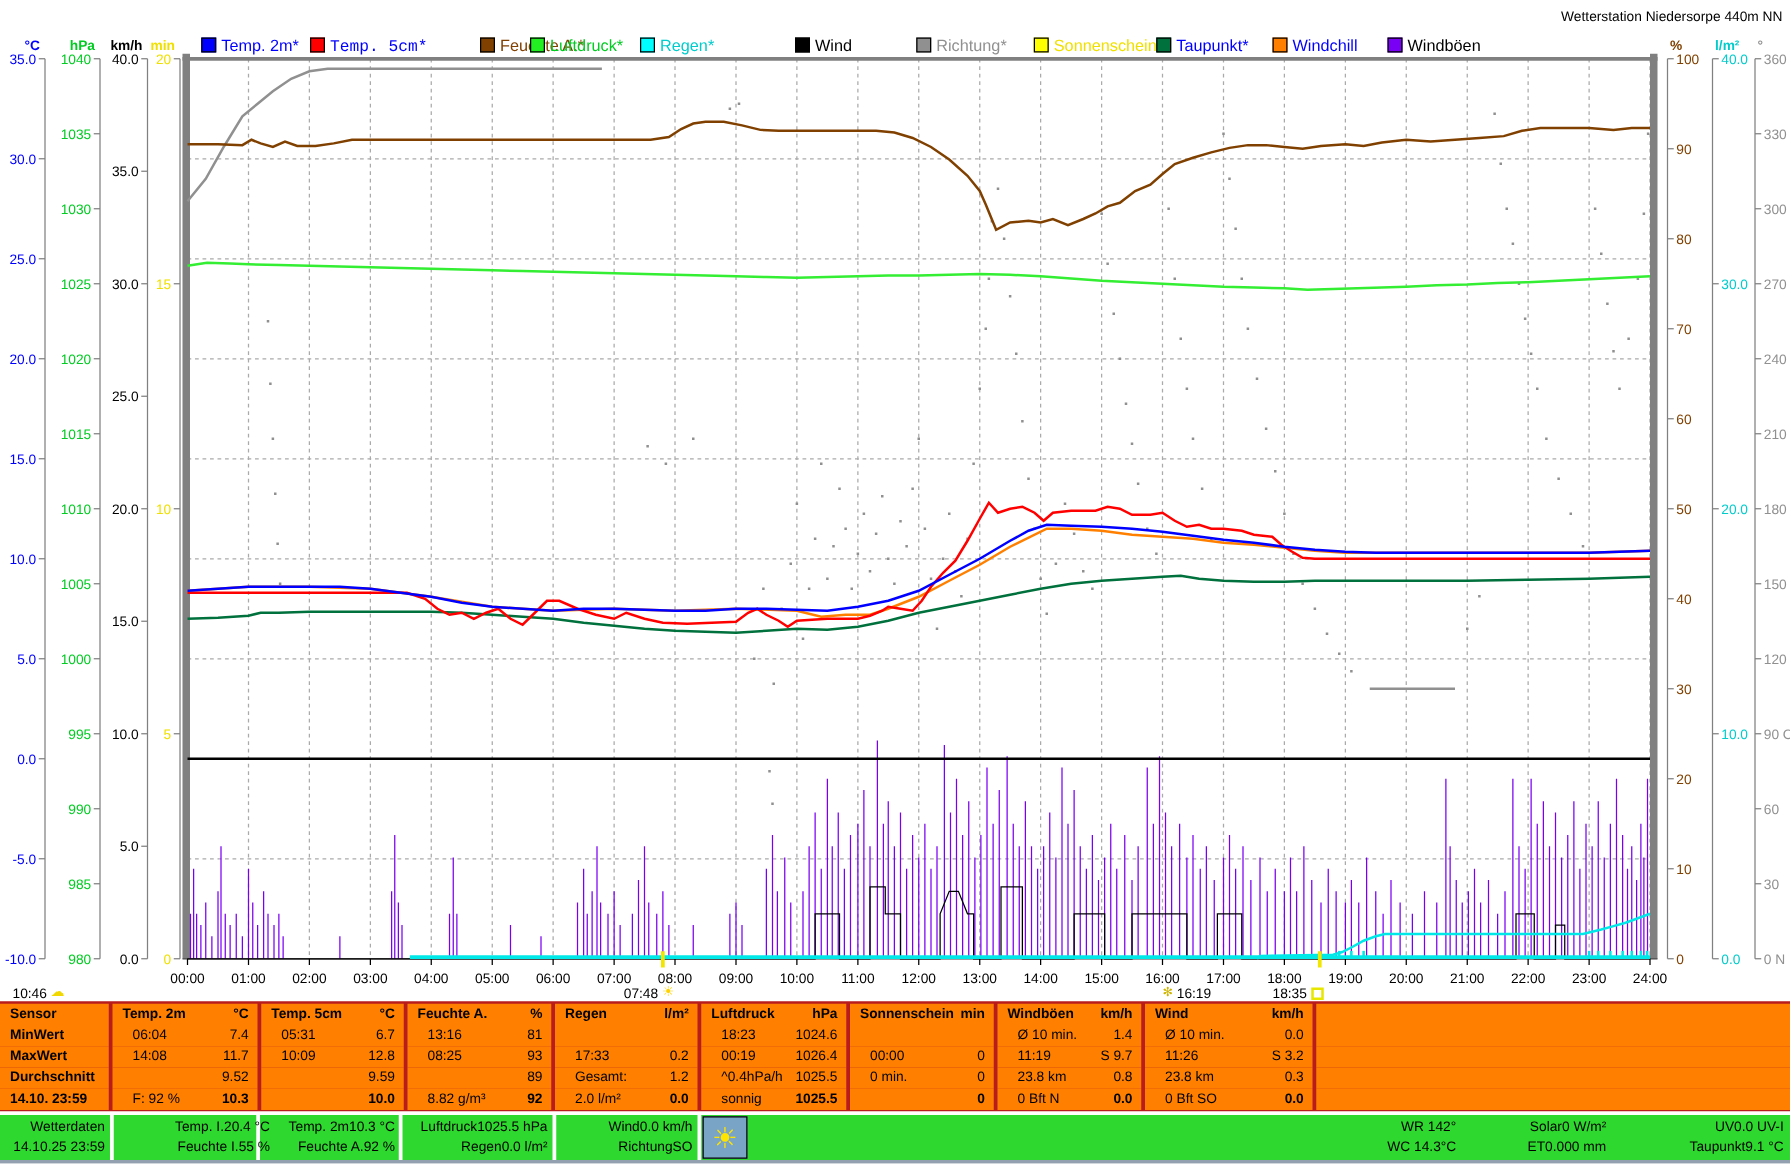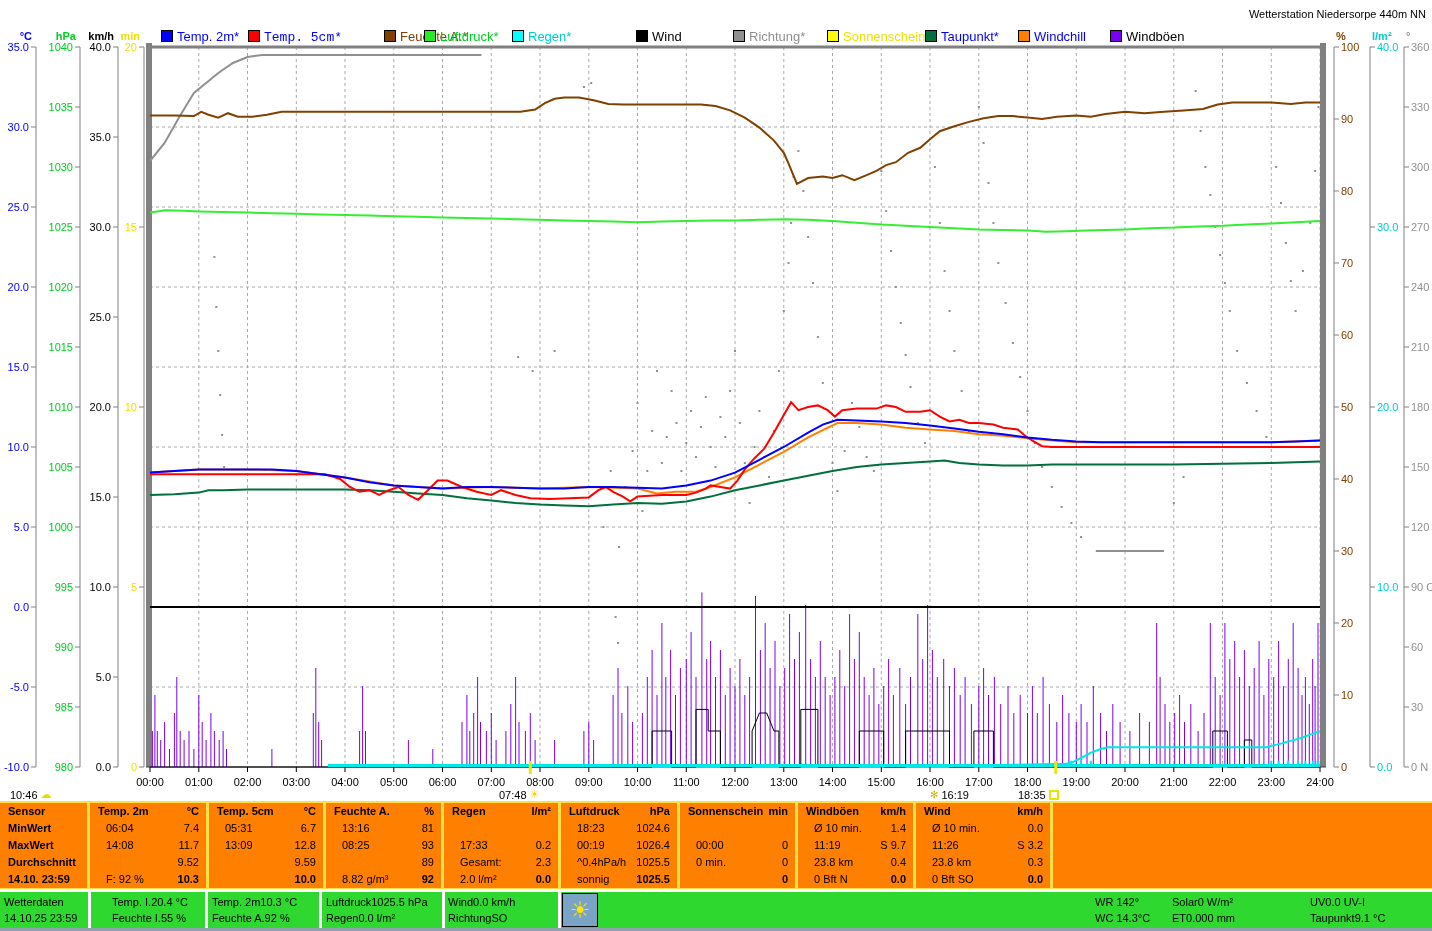--- a/index.html
+++ b/index.html
@@ -12,34 +12,34 @@
   .legend-item .sw{display:inline-block;width:10px;height:10px;border:1px solid #000;
        vertical-align:-1px;margin-right:4px;}
   #chart{position:absolute;left:0;top:0;width:1432px;height:800px;}
   svg text{font-family:"Liberation Sans",sans-serif;}
   .ann{position:absolute;top:788px;font-size:11px;color:#000;white-space:nowrap;
        display:flex;align-items:center;gap:3px;height:13px;}
   .ic-sun{color:#ffd200;font-size:11px;line-height:11px;}
   .ic-cloud{color:#f0d800;font-size:11px;line-height:11px;}
   .ic-flower{color:#cdb400;font-size:10px;line-height:10px;}
   .ic-square{display:inline-block;width:6px;height:6px;border:2px solid #e6e600;background:#fff;}
-  .stats{position:absolute;left:0;top:801px;width:1432px;height:88px;background:#fde047;
+  .stats{position:absolute;left:0;top:801px;width:1432px;height:88px;background:#b91c1c;
          font-size:11px;color:#000;padding-top:2px;box-sizing:border-box;}
   .srow{display:grid;grid-template-columns:87px 116px 114px 115px 114px 116px 115px 115px 134px 379px;
         column-gap:3px;height:17px;line-height:17px;}
   .scell{background:#ff8000;display:flex;justify-content:space-between;
          padding:0 7px 0 8px;white-space:nowrap;overflow:hidden;}
   .scell.lab{font-weight:bold;}
   .scell .lt{padding-left:8px;}
   .b{font-weight:bold;}
   .gbar{position:absolute;left:0;top:892px;width:1432px;height:36px;background:#2ed82e;
         font-size:11px;color:#000;}
   .gsep{position:absolute;top:0;width:3px;height:36px;background:#fff;}
   .gcell{position:absolute;top:2px;height:32px;}
-  .gcell .gr{display:flex;justify-content:flex-start;height:16px;line-height:16px;white-space:nowrap;}
+  .gcell .gr{display:flex;justify-content:flex-end;height:16px;line-height:16px;white-space:nowrap;}
   .gicon{position:absolute;left:562px;top:1px;width:34px;height:32px;background:#7aa4c6;
          border:1px solid #000;color:#ffe400;font-size:23px;line-height:32px;text-align:center;}
   .gbot{position:absolute;left:0;top:928px;width:1432px;height:3px;background:#93a0b0;}
 </style>
 </head>
 <body>
 
 <div class="app">
   <div class="station">Wetterstation Niedersorpe 440m NN</div>
   <div id="legend">
@@ -707,21 +707,21 @@
         </div>
         <div class="scell"></div>
       </div>
       <div class="srow">
         <div class="scell lab">MaxWert</div>
         <div class="scell">
           <span class="lt">14:08</span>
           <span>11.7</span>
         </div>
         <div class="scell">
-          <span class="lt">13:09</span>
+          <span class="lt">10:09</span>
           <span>12.8</span>
         </div>
         <div class="scell">
           <span class="lt">08:25</span>
           <span>93</span>
         </div>
         <div class="scell">
           <span class="lt">17:33</span>
           <span>0.2</span>
         </div>
@@ -752,33 +752,33 @@
         <div class="scell">
           <span class="lt"></span>
           <span>9.59</span>
         </div>
         <div class="scell">
           <span class="lt"></span>
           <span>89</span>
         </div>
         <div class="scell">
           <span class="lt">Gesamt:</span>
-          <span>2.3</span>
+          <span>1.2</span>
         </div>
         <div class="scell">
           <span class="lt">^0.4hPa/h</span>
           <span>1025.5</span>
         </div>
         <div class="scell">
           <span class="lt">0 min.</span>
           <span>0</span>
         </div>
         <div class="scell">
           <span class="lt">23.8 km</span>
-          <span>0.4</span>
+          <span>0.8</span>
         </div>
         <div class="scell">
           <span class="lt">23.8 km</span>
           <span>0.3</span>
         </div>
         <div class="scell"></div>
       </div>
       <div class="srow">
         <div class="scell lab">14.10. 23:59</div>
         <div class="scell">

